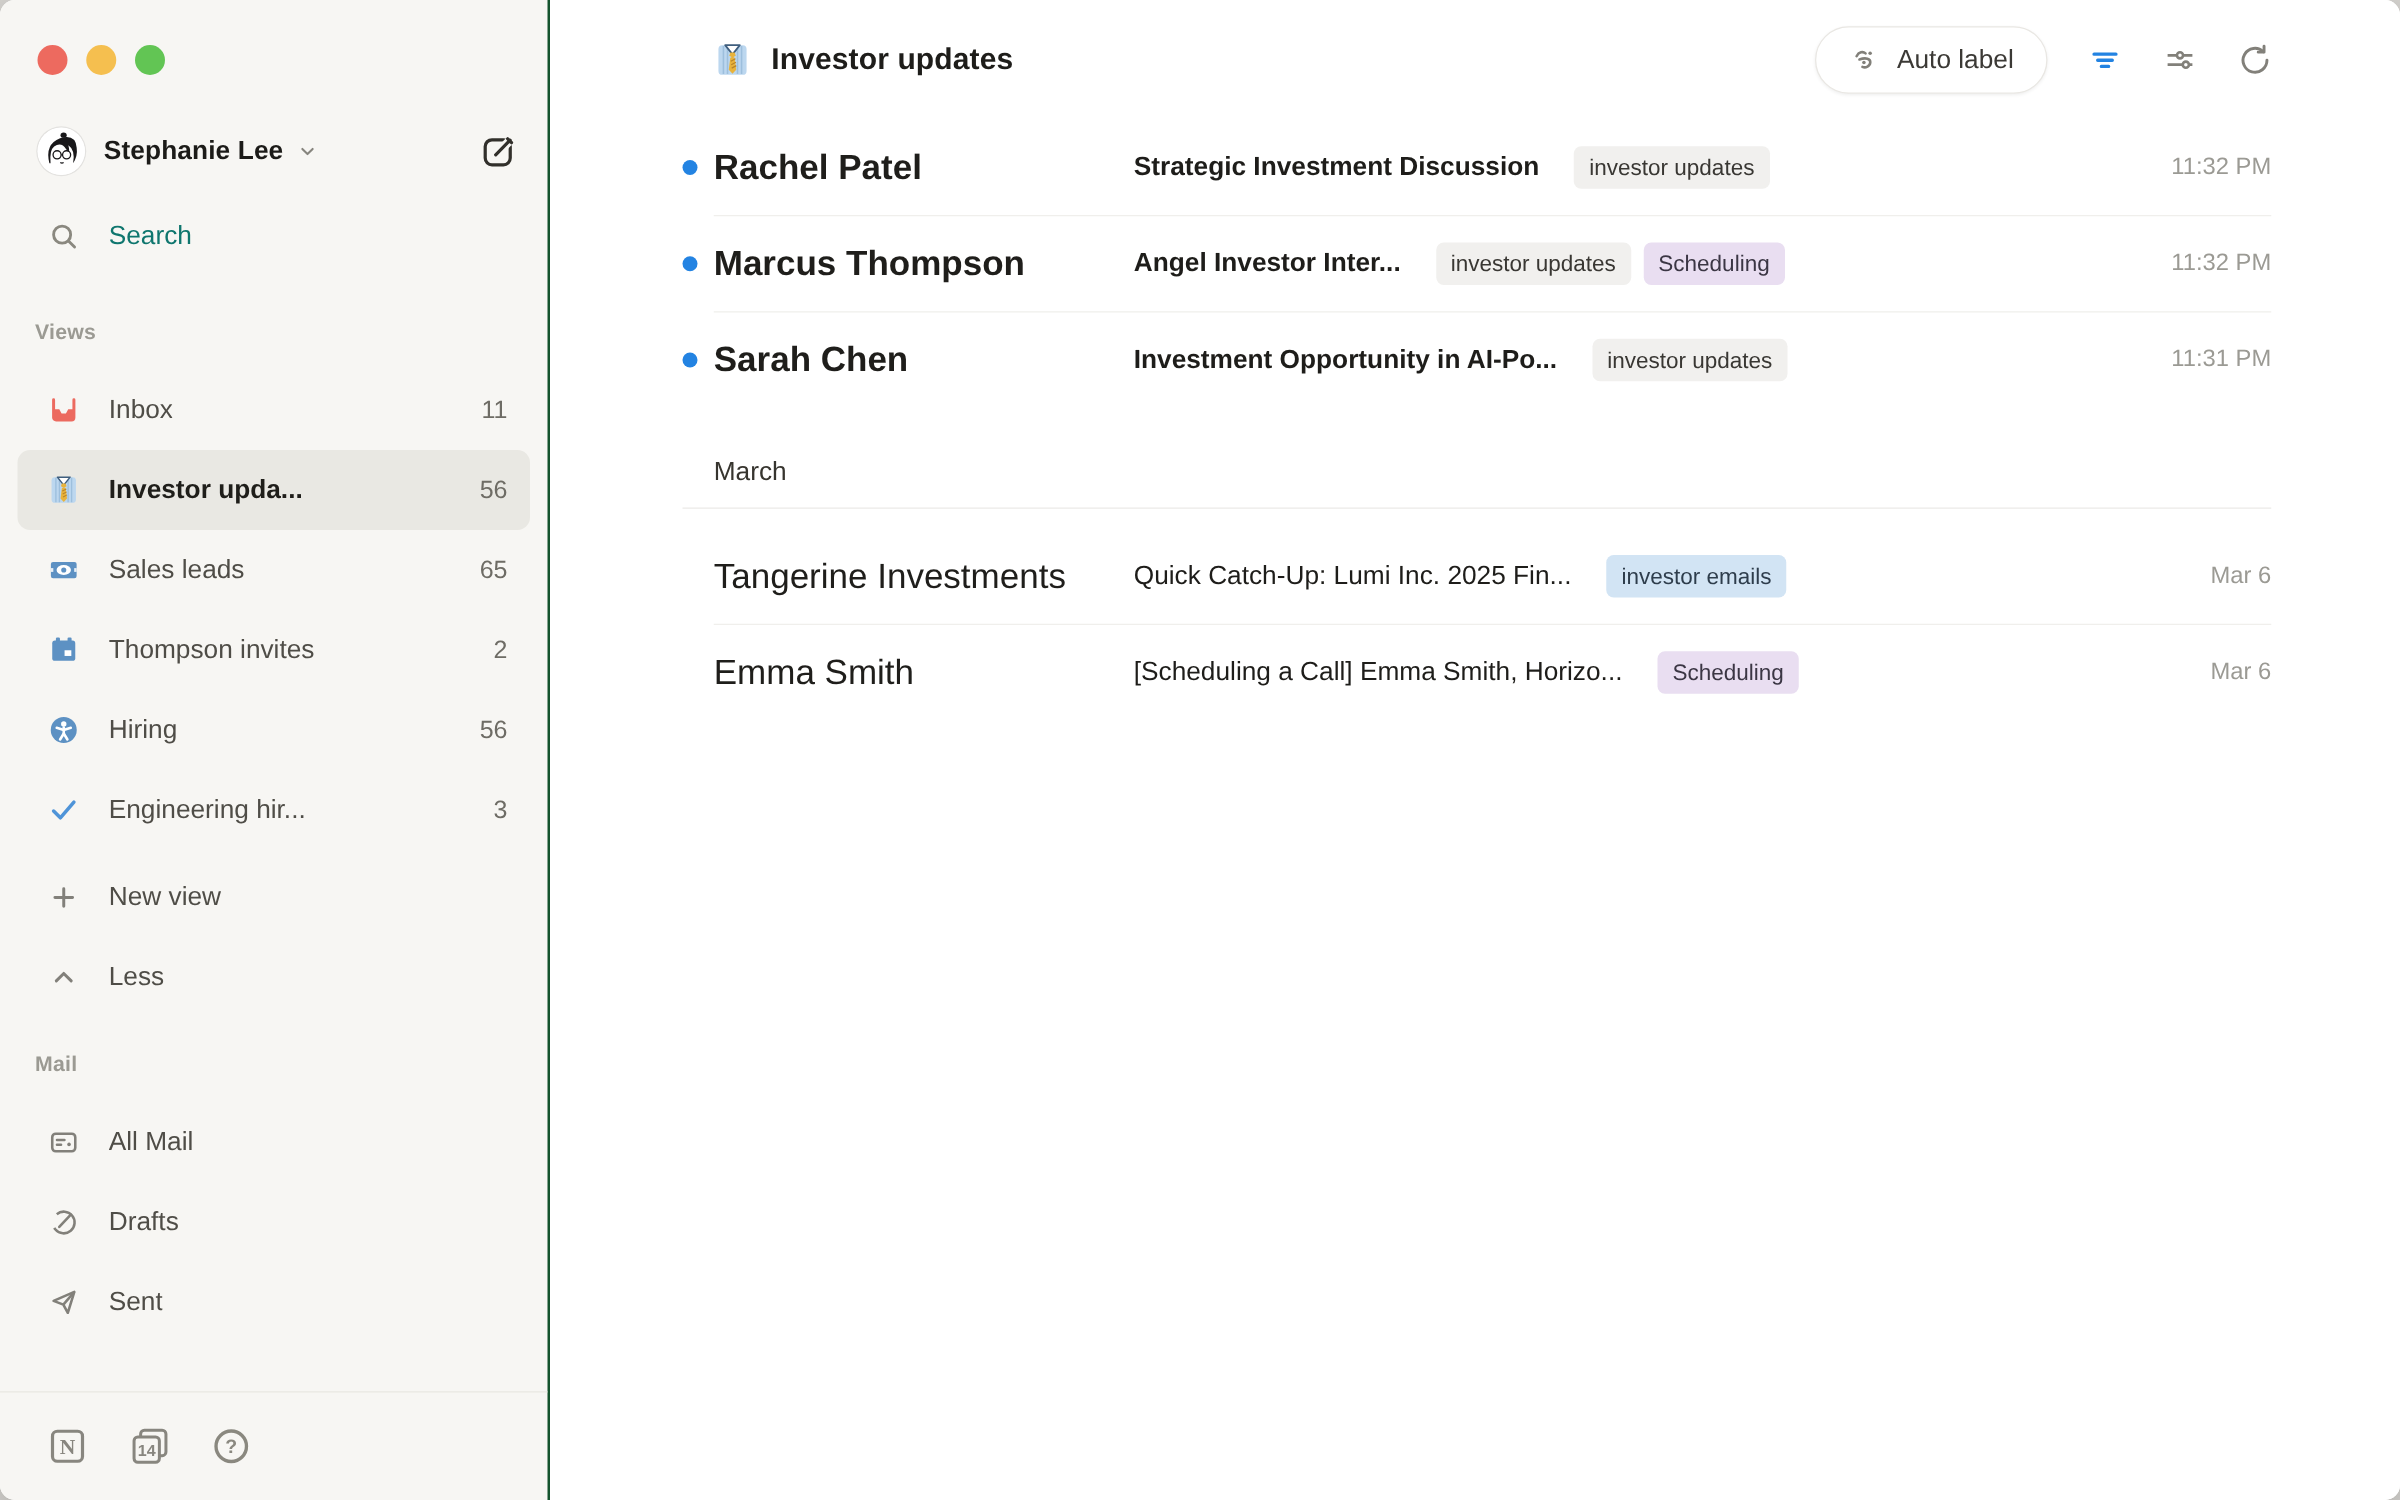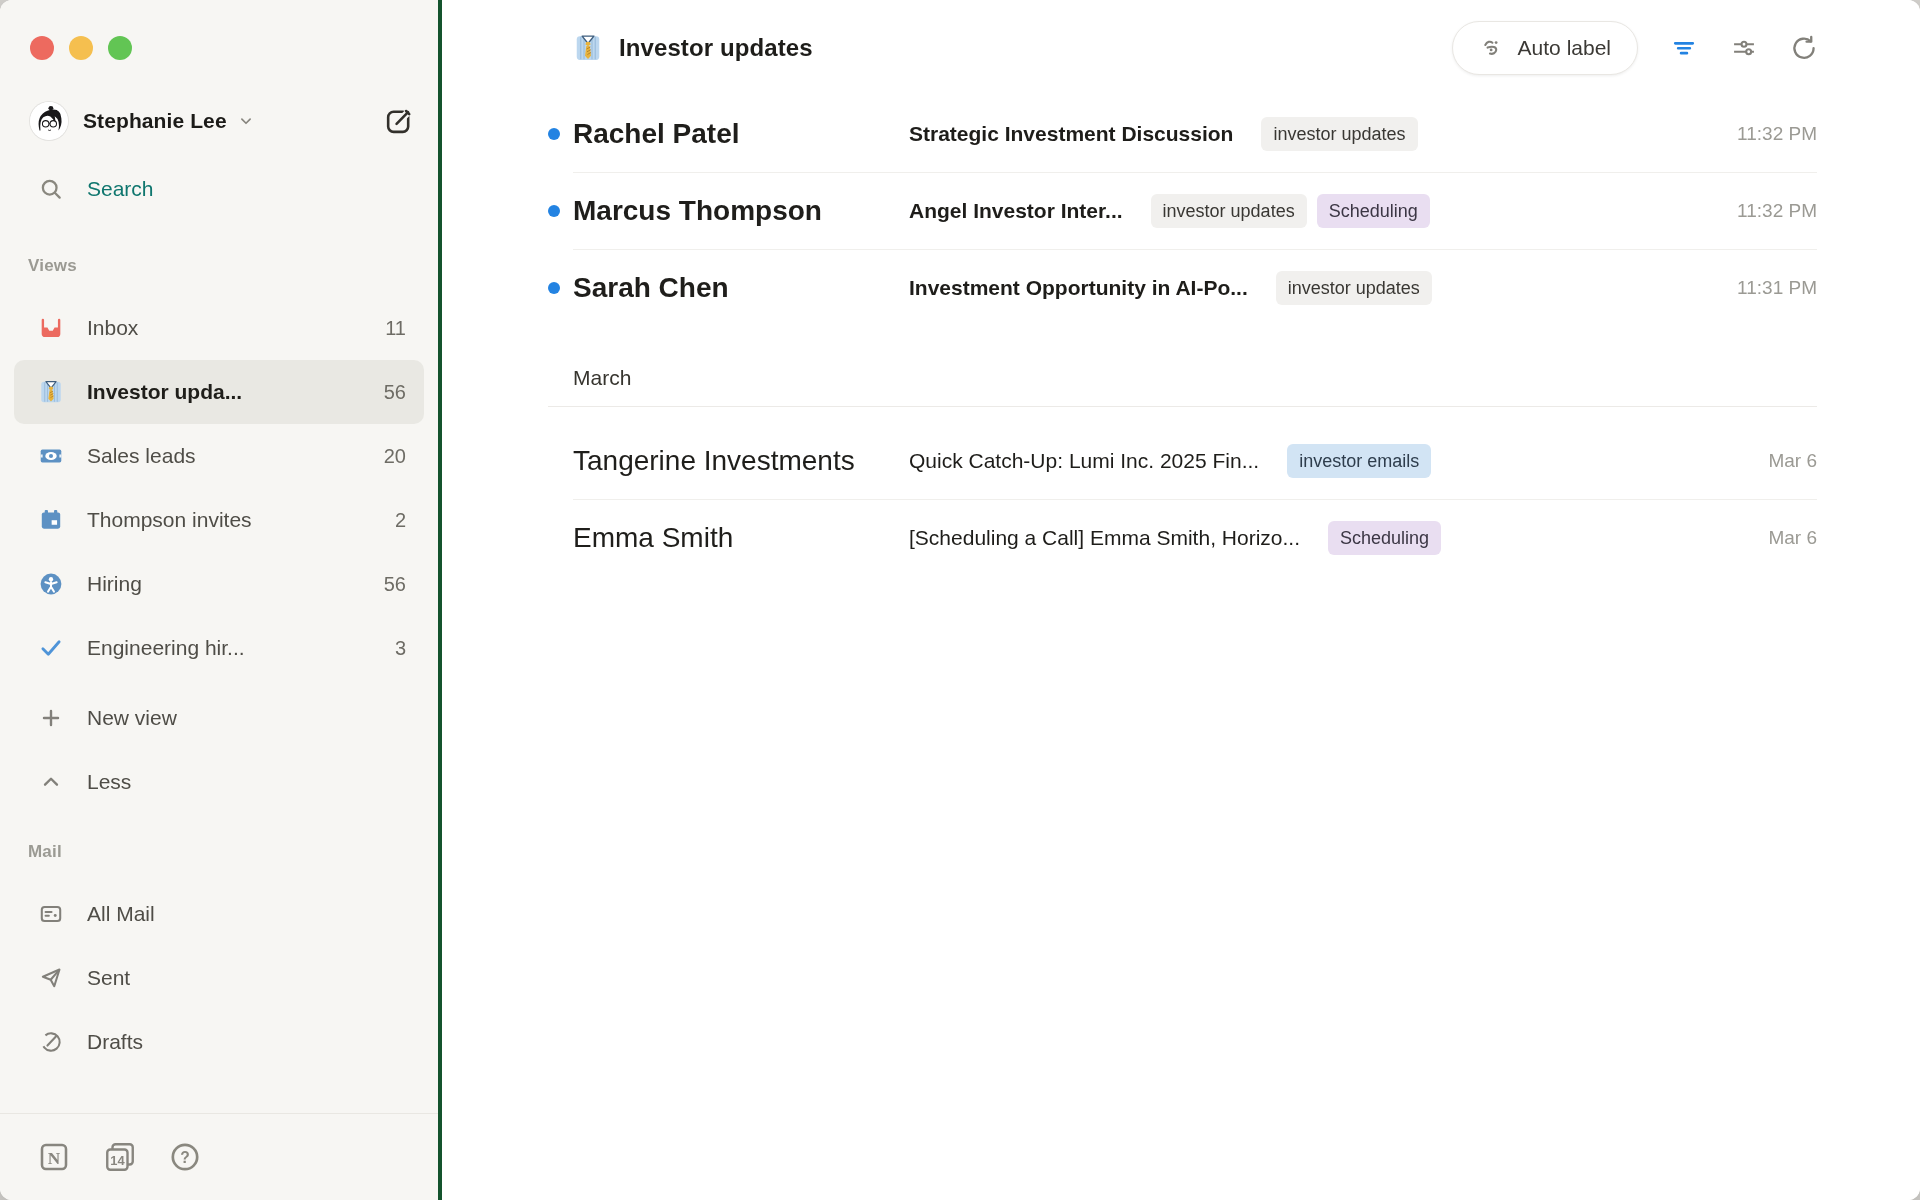--- a/index.html
+++ b/index.html
@@ -9,21 +9,21 @@
     font-family:"Liberation Sans","DejaVu Sans",sans-serif;
     -webkit-font-smoothing:antialiased;
   }
   .window{
     position:absolute;inset:0;border-radius:12px;overflow:hidden;
     display:flex;background:#ffffff;box-shadow:0 10px 40px rgba(0,0,0,.25);
   }
   
   .sidebar{
     flex:0 0 438px;width:438px;background:#f7f6f3;
-    border-right:4px solid #14532d;position:relative;
+    border-right:2px solid #14532d;position:relative;
     display:flex;flex-direction:column;
   }
   .traffic{display:flex;gap:15px;padding:36px 0 0 30px;}
   .traffic span{width:24px;height:24px;border-radius:50%;display:block;}
   .tl-red{background:#ed6a5f;} .tl-yellow{background:#f5bf4f;} .tl-green{background:#62c554;}
 
   .user-row{display:flex;align-items:center;margin:42px 24px 0 30px;}
   .avatar{width:38px;height:38px;border-radius:50%;overflow:hidden;background:#fff;flex:0 0 38px;box-shadow:0 0 0 1px rgba(0,0,0,.08);}
   .user-name{margin-left:15px;font-size:21px;font-weight:700;color:#1c1b18;letter-spacing:.1px;}
   .user-chevron{margin-left:10px;width:18px;height:18px;}
@@ -169,21 +169,21 @@
         <span class="icon">
           <svg viewBox="0 0 24 24" width="26" height="26">
             <rect x="2.5" y="6" width="19" height="12" rx="1.6" fill="#5d91c3"></rect>
             <ellipse cx="12" cy="12" rx="5.3" ry="3.7" fill="#ffffff"></ellipse>
             <circle cx="12" cy="12" r="1.9" fill="#5d91c3"></circle>
             <rect x="2.5" y="10.6" width="1.8" height="2.8" fill="#ffffff" opacity=".85"></rect>
             <rect x="19.7" y="10.6" width="1.8" height="2.8" fill="#ffffff" opacity=".85"></rect>
           </svg>
         </span>
         <span class="lbl">Sales leads</span>
-        <span class="count">20</span>
+        <span class="count">65</span>
       </div>
 
       <div class="nav-item">
         <span class="icon">
           <svg viewBox="0 0 24 24" width="26" height="26">
             <rect x="6.2" y="2.8" width="3" height="4.4" rx=".9" fill="#5d91c3"></rect>
             <rect x="14.8" y="2.8" width="3" height="4.4" rx=".9" fill="#5d91c3"></rect>
             <rect x="3.5" y="5" width="17" height="15" rx="2" fill="#5d91c3"></rect>
             <rect x="12.6" y="12.2" width="5" height="4.2" fill="#ffffff"></rect>
           </svg>
@@ -245,34 +245,34 @@
             <rect x="3.5" y="5.5" width="17" height="13" rx="2.6" fill="none" stroke="#82807a" stroke-width="1.9"></rect>
             <path d="M7 10.2h5.5M7 13.6h3" stroke="#82807a" stroke-width="1.9" stroke-linecap="round"></path>
             <circle cx="15.9" cy="13.4" r="1.35" fill="#82807a"></circle>
           </svg>
         </span>
         <span class="lbl">All Mail</span>
       </div>
       <div class="nav-item">
         <span class="icon">
           <svg viewBox="0 0 24 24" width="26" height="26">
+            <circle cx="12" cy="12" r="8" fill="none" stroke="#82807a" stroke-width="1.9" stroke-dasharray="39 11.3" transform="rotate(-130 12 12)"></circle>
+            <path d="M8.7 15.3 17.2 6.2" stroke="#82807a" stroke-width="1.9" stroke-linecap="round"></path>
+          </svg>
+        </span>
+        <span class="lbl">Drafts</span>
+      </div>
+      <div class="nav-item">
+        <span class="icon">
+          <svg viewBox="0 0 24 24" width="26" height="26">
             <path d="M4.5 10.8 19.8 4.2 15 19.6l-3.3-6z" fill="none" stroke="#82807a" stroke-width="1.9" stroke-linejoin="round"></path>
             <path d="M11.7 13.6l8.1-9.4" fill="none" stroke="#82807a" stroke-width="1.9"></path>
           </svg>
         </span>
         <span class="lbl">Sent</span>
-      </div>
-      <div class="nav-item">
-        <span class="icon">
-          <svg viewBox="0 0 24 24" width="26" height="26">
-            <circle cx="12" cy="12" r="8" fill="none" stroke="#82807a" stroke-width="1.9" stroke-dasharray="39 11.3" transform="rotate(-130 12 12)"></circle>
-            <path d="M8.7 15.3 17.2 6.2" stroke="#82807a" stroke-width="1.9" stroke-linecap="round"></path>
-          </svg>
-        </span>
-        <span class="lbl">Drafts</span>
       </div>
     </nav>
 
     <div class="sidebar-footer">
       <button class="foot-icon" title="Notion">
         <svg viewBox="0 0 24 24" width="36" height="36">
           <rect x="4" y="4" width="16" height="16" rx="2.6" fill="none" stroke="#88867f" stroke-width="1.7"></rect>
           <text x="12" y="16.4" text-anchor="middle" font-family="Liberation Serif, serif" font-weight="bold" font-size="11.5" fill="#88867f">N</text>
         </svg>
       </button>

